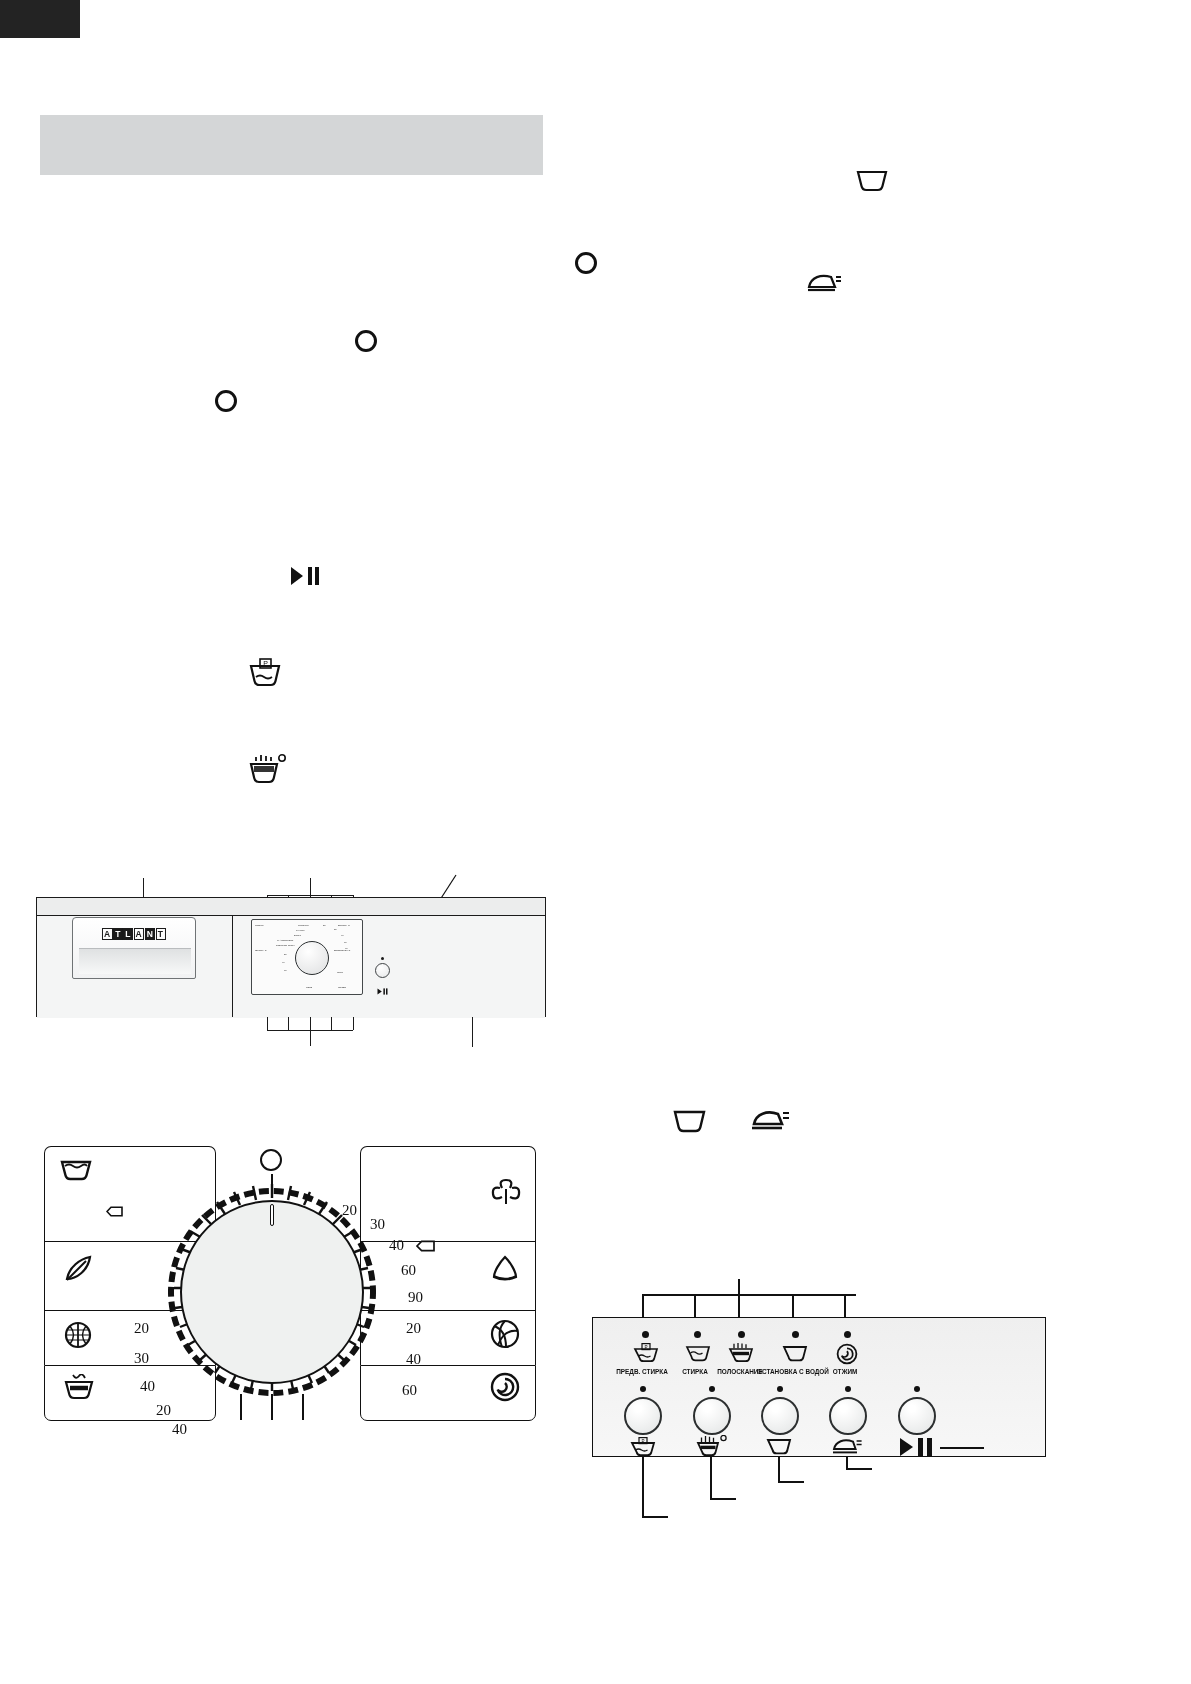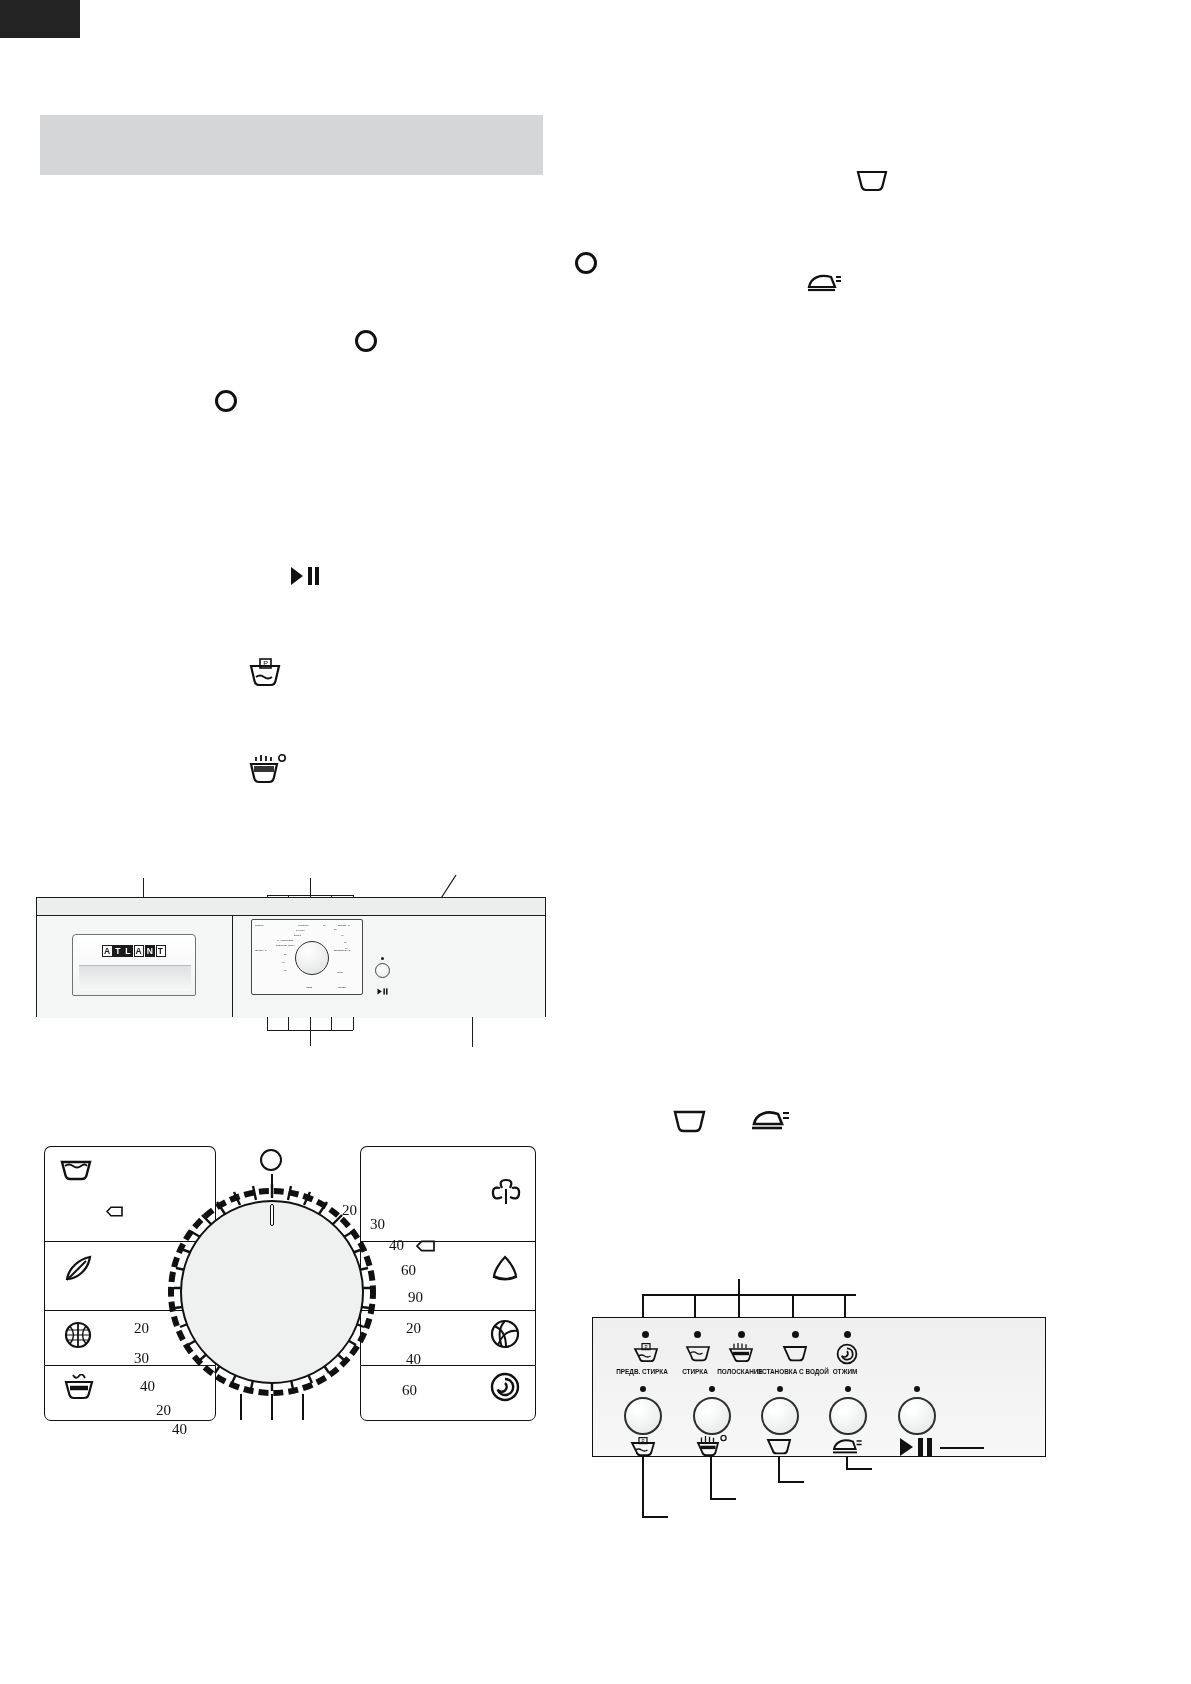--- a/index.html
+++ b/index.html
@@ -56,21 +56,21 @@
     position: absolute; left: 0; top: 18px;
     width: 100%; height: 102px;
     background: #f4f5f5;
   }
   .panel-divider {
     position: absolute; left: 196px; top: 18px;
     width: 1.2px; height: 102px;
     background: #1b1b1b;
   }
   .dispenser {
-    position: absolute; left: 36px; top: 37px;
+    position: absolute; left: 36px; top: 20px;
     width: 124px; height: 62px;
     border: 1.2px solid #6f7375;
     border-radius: 4px 4px 2px 2px;
     background: linear-gradient(#ffffff,#f1f2f3);
   }
   .dispenser-lip {
     position: absolute; left: 6px; top: 30px;
     width: 112px; height: 26px;
     background: linear-gradient(#dfe1e2,#f7f8f8);
     border-top: 1px solid #b9bcbe;

